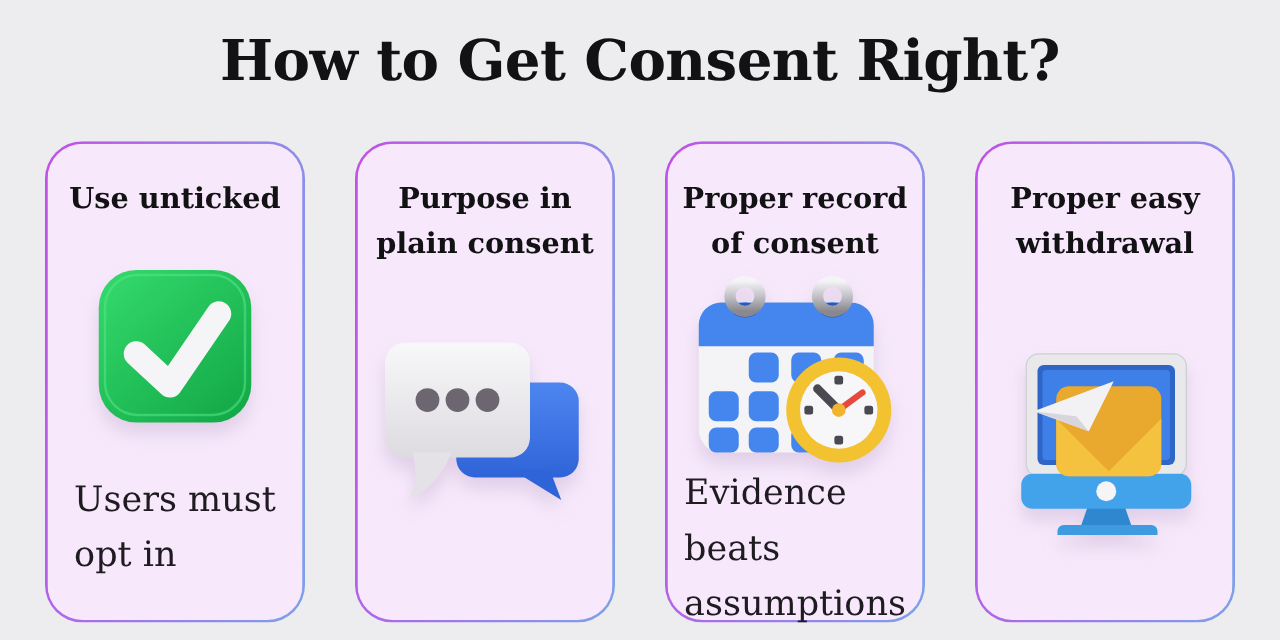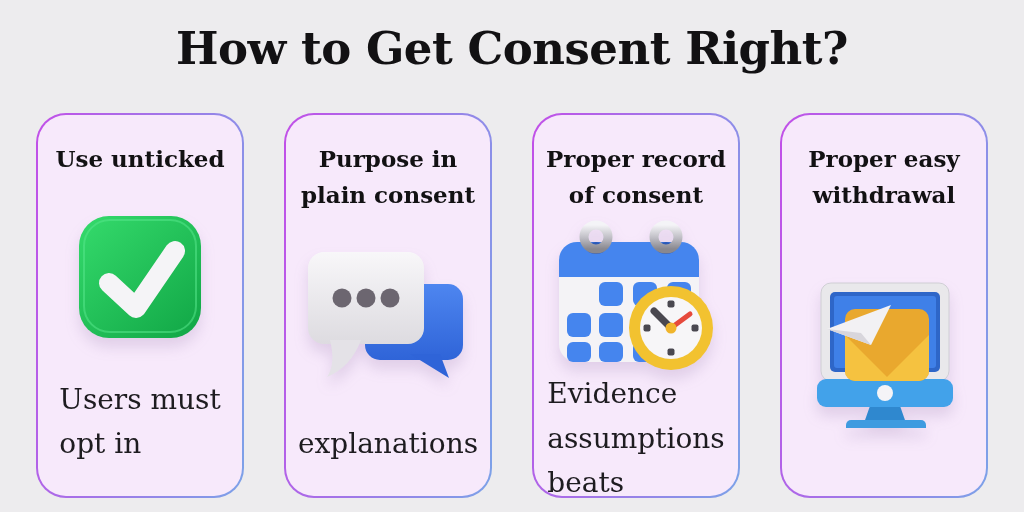--- a/index.html
+++ b/index.html
@@ -104,21 +104,20 @@
         <rect x="63" y="36" width="98" height="76" rx="15" fill="url(#bgrad)"></rect>
         <path d="M108 106 L138 106 L147 130 Z" fill="#2F64D8"></path>
         <rect x="6" y="4" width="116" height="92" rx="16" fill="url(#wgrad)"></rect>
         <path d="M28 92 Q34 116 25 129 Q49 119 59 92 Z" fill="#E4E2E7"></path>
         <circle cx="40" cy="50" r="9.5" fill="#6C6670"></circle>
         <circle cx="64" cy="50" r="9.5" fill="#6C6670"></circle>
         <circle cx="88" cy="50" r="9.5" fill="#6C6670"></circle>
       </svg>
     </div>
     <p class="card-caption">
-      <span>explanations</span>
     </p>
   </section>
 
   <section class="card">
     <h2 class="card-title">
       <span>Proper record</span>
       <span>of consent</span>
     </h2>
     <div class="icon-wrap">
       <svg width="170" height="160" viewBox="0 0 170 160" aria-hidden="true">
@@ -150,22 +149,22 @@
         <rect x="140.5" y="112.5" width="7" height="7" rx="2" fill="#4A4850"></rect>
         <rect x="116.5" y="136.5" width="7" height="7" rx="2" fill="#4A4850"></rect>
         <rect x="92.5" y="112.5" width="7" height="7" rx="2" fill="#4A4850"></rect>
         <line x1="120" y1="116" x2="103" y2="99" stroke="#4A4850" stroke-width="7" stroke-linecap="round"></line>
         <line x1="120" y1="116" x2="139" y2="102" stroke="#E64A3C" stroke-width="5" stroke-linecap="round"></line>
         <circle cx="120" cy="116" r="5.5" fill="#F0B52C"></circle>
       </svg>
     </div>
     <p class="card-caption">
       <span>Evidence</span>
+      <span>beats</span>
       <span>assumptions</span>
-      <span>beats</span>
     </p>
   </section>
 
   <section class="card">
     <h2 class="card-title">
       <span>Proper easy</span>
       <span>withdrawal</span>
     </h2>
     <div class="icon-wrap">
       <svg width="158" height="150" viewBox="0 0 158 150" aria-hidden="true">

